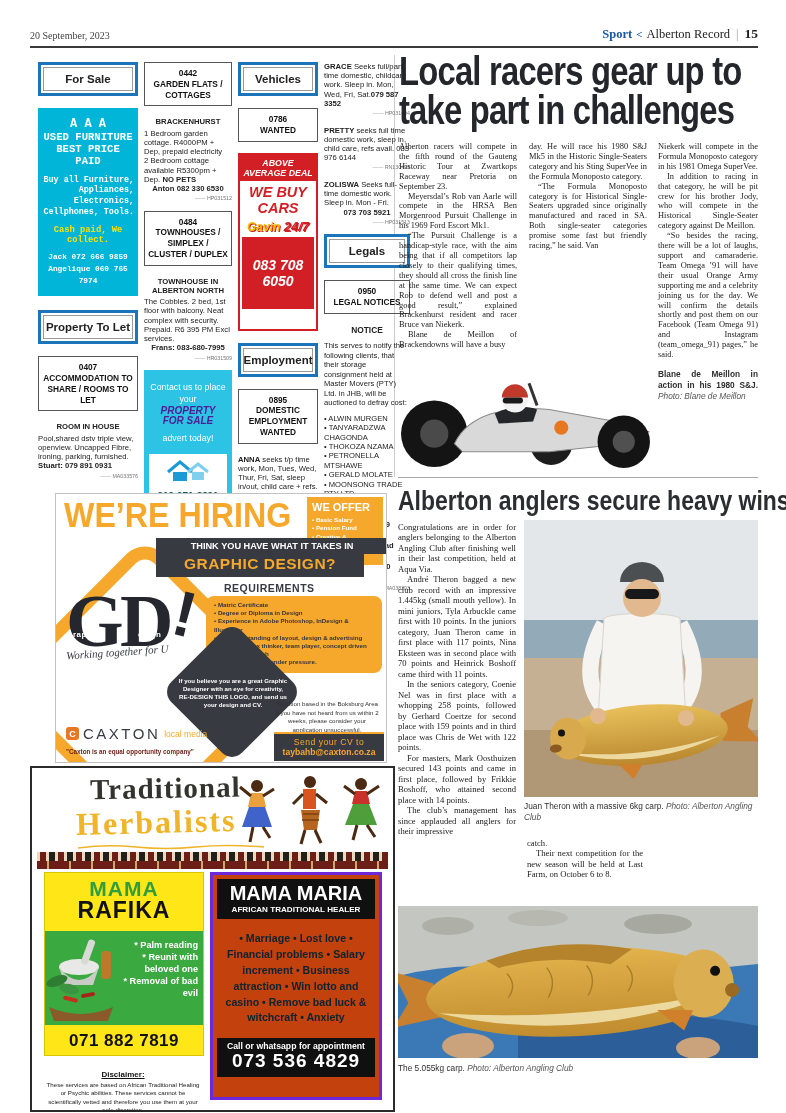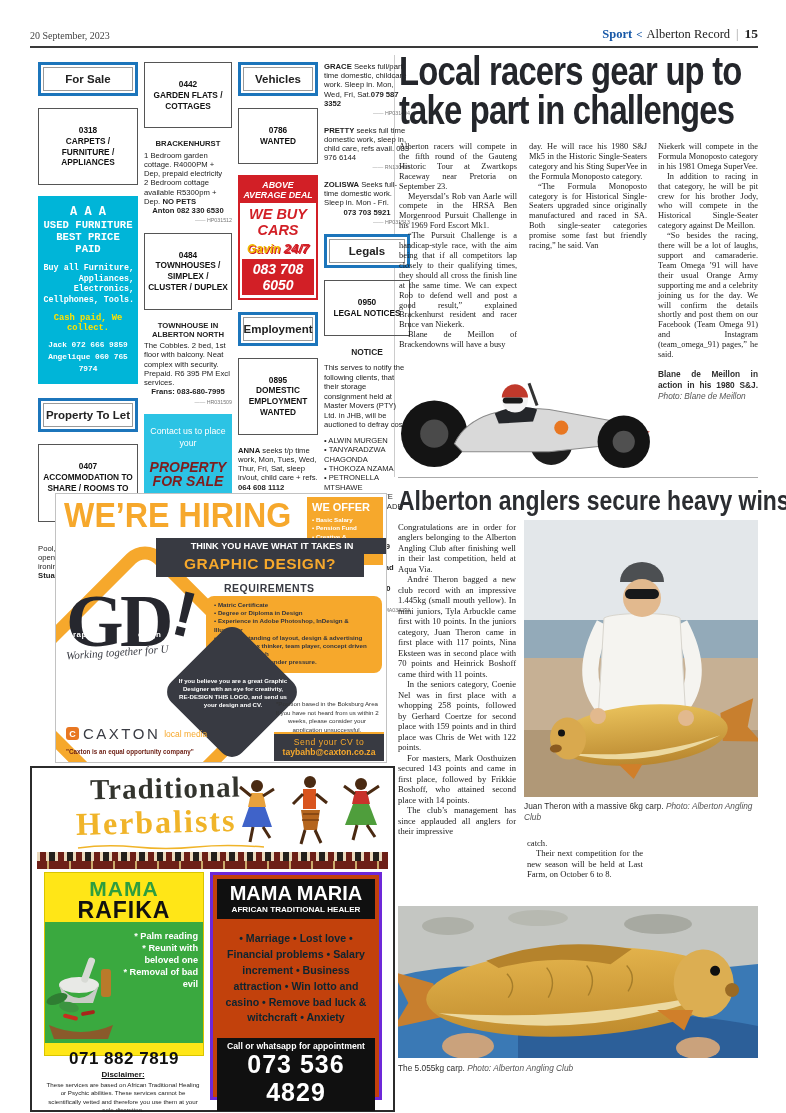--- a/index.html
+++ b/index.html
@@ -17,44 +17,44 @@
   .hdr-rule{position:absolute;left:30px;right:28px;top:46px;border-top:2px solid #3a3a3a;}
   .v-divider{position:absolute;left:394px;top:55px;height:422px;border-left:1px solid #ccc;}
   
   .col{position:absolute;top:62px;}
   .colA{left:38px;width:100px;}
   .colB{left:144px;width:88px;}
   .colC{left:238px;width:80px;}
   .colD{left:324px;width:86px;}
   .cat-h{border:3px solid #1c75bb;box-shadow:inset 0 0 0 2px #fff,inset 0 0 0 3px #9a9a9a;
          padding:8px 2px;text-align:center;font-weight:bold;font-size:11.5px;background:#fff;margin-bottom:12px;}
-  .code-box{border:1px solid #555;padding:16px 2px;text-align:center;font-weight:bold;
+  .code-box{border:1px solid #555;padding:5px 2px;text-align:center;font-weight:bold;
             font-size:8.3px;line-height:1.3;margin-bottom:11px;color:#111;}
   .code-box .code{display:block;}
   .clsfd{font-size:7.7px;line-height:1.2;color:#222;margin-bottom:9px;}
   .clsfd .nm{font-weight:bold;}
   .clsfd .ttl{font-weight:bold;text-align:center;display:block;margin-bottom:2px;}
   .clsfd .ctr{display:block;text-align:center;font-weight:bold;}
   .ref{display:block;text-align:right;font-size:5.3px;color:#777;margin-top:2px;}
   .ref::before{content:"—— ";color:#999;}
   .aaa{background:#00b5d8;color:#fff;text-align:center;padding:9px 4px;font-weight:bold;margin-bottom:14px;font-family:Liberation Mono, monospace;}
   .aaa .l1{font-size:12px;}.aaa .l2,.aaa .l3{font-size:10.6px;line-height:1.15;}
   .aaa .bd{font-size:8.4px;margin-top:7px;line-height:1.3;text-align:right;}
   .aaa .hl{color:#ffe200;font-size:8.8px;margin-top:7px;}
   .aaa .ct{font-size:7.8px;margin-top:7px;line-height:1.5;}
   .red-ad{border:2px solid #d21f26;text-align:center;margin-bottom:12px;background:#fff;}
   .red-ad .banner{background:#d21f26;color:#fff;font-style:italic;font-weight:bold;font-size:8.8px;padding:3px 0;}
   .red-ad .t{color:#d21f26;font-weight:800;font-style:italic;font-size:14.5px;margin:3px 0 1px;}
   .red-ad .b{font-weight:bold;font-style:italic;font-size:8.6px;line-height:1.3;color:#111;}
   .red-ad .gv{color:#f0bb00;font-weight:800;font-style:italic;font-size:12px;text-shadow:1px 1px 0 #d21f26;margin-top:3px;}
   .red-ad .badge{color:#d21f26;font-size:13px;font-weight:800;font-style:italic;}
-  .red-ad .ph{background:#d21f26;color:#fff;font-weight:800;font-style:italic;font-size:14px;padding:2px 0;margin:3px 2px 3px;}
+  .red-ad .ph{background:#d21f26;color:#fff;font-weight:800;font-style:italic;font-size:14px;padding:20px 0;margin:3px 2px 20px;}
   .cyan-ad{background:#2cc3e4;text-align:center;color:#fff;padding:12px 5px 0;margin-top:6px;}
   .cyan-ad .in{font-size:8.8px;line-height:1.35;}
-  .cyan-ad .t1{font-size:14px;font-weight:800;font-style:italic;color:#7f1d1d;line-height:1.05;margin-top:10px;}
+  .cyan-ad .t1{font-size:10px;font-weight:800;font-style:italic;color:#4c1d95;line-height:1.05;margin-top:0;}
   .cyan-ad .out{font-size:8.8px;margin-top:6px;line-height:1.3;}
   .cyan-foot{background:#fff;margin-top:10px;padding:6px 3px 4px;}
   .cyan-foot .ph{font-weight:bold;color:#14555f;font-size:9.8px;margin-top:3px;}
   .cyan-mail{background:#fff;font-size:6.3px;color:#888;padding:2px 0 4px;border-top:1px solid #ddd;}
   .notice{font-size:7.6px;line-height:1.25;}
   .notice .nt{display:block;text-align:center;font-weight:bold;font-size:8.4px;margin-bottom:6px;}
   .notice .names{margin-top:6px;}
   .notice .names span{display:block;}
   .notice .cblock{display:block;text-align:center;font-weight:bold;margin-top:10px;line-height:1.4;}
   
@@ -127,60 +127,56 @@
            font-size:32px;color:#f0b429;letter-spacing:2px;transform:rotate(-1.5deg);}
   .herb-squig{position:absolute;left:44px;top:76px;width:190px;height:6px;}
   .herb-dancers{position:absolute;right:8px;top:2px;width:150px;height:84px;}
   .herb-drums{position:absolute;left:5px;right:5px;top:84px;}
   .strip1{height:9px;background:repeating-linear-gradient(90deg,#ead9bd 0 3px,#6d1f17 3px 9px,#ead9bd 9px 12px,#23201c 12px 18px);}
   .strip2{height:8px;background:repeating-linear-gradient(90deg,#6d1f17 0 10px,#caa96a 10px 12px,#6d1f17 12px 22px);}
   .rafika{position:absolute;left:12px;top:104px;width:158px;height:182px;background:#ffe617;
           border:1px solid #d9c400;text-align:center;}
   .raf-mama{font-size:21px;font-weight:800;color:#2e9e3f;line-height:1;margin-top:5px;letter-spacing:1px;}
   .raf-name{font-size:23px;font-weight:800;color:#111;line-height:1;letter-spacing:1px;}
-  .raf-green{position:relative;background:#3aa93f;margin-top:0;height:121px;}
+  .raf-green{position:relative;background:#3aa93f;margin-top:9px;height:94px;}
   .raf-herbs{position:absolute;left:0;bottom:0;width:72px;height:92px;}
   .raf-services{position:absolute;right:5px;top:9px;width:84px;color:#fff;font-weight:800;font-size:9.2px;
                 text-align:right;line-height:1.3;}
   .raf-phone{font-size:17px;font-weight:800;color:#111;margin-top:6px;letter-spacing:0.5px;}
   .disclaimer{position:absolute;left:12px;top:302px;width:158px;text-align:center;}
   .disc-t{font-size:8px;font-weight:800;text-decoration:underline;color:#111;}
   .disc-b{font-size:6.2px;line-height:1.35;color:#222;margin-top:2px;}
   .maria{position:absolute;left:178px;top:104px;width:172px;height:228px;border:3px solid #6d28d9;
          background:#c2410c;box-sizing:border-box;}
   .maria-head{background:#101010;color:#fff;text-align:center;margin:4px;padding:4px 2px 5px;}
   .maria-name{font-size:20px;font-weight:800;line-height:1.05;}
   .maria-sub{font-size:8.1px;font-weight:bold;margin-top:1px;}
   .maria-body{color:#0d2430;font-size:10.6px;font-weight:bold;text-align:center;padding:8px 6px;line-height:1.5;}
   .maria-foot{background:#101010;color:#fff;text-align:center;margin:4px;padding:3px 2px 5px;}
   .maria-cta{font-size:8.7px;font-weight:bold;}
-  .maria-phone{font-size:25px;font-weight:800;letter-spacing:1px;line-height:1.1;}
+  .maria-phone{font-size:19px;font-weight:800;letter-spacing:1px;line-height:1.1;}
 </style>
 </head>
 <body>
 
 <div class="page">
 
   <div class="hdr-date">20 September, 2023</div>
   <div class="hdr-right">
     <span class="hdr-sport">Sport</span>
     <span class="hdr-arrow">&lt;</span>
     <span class="hdr-mast">Alberton Record</span>
     <span class="hdr-bar">|</span>
     <span class="hdr-page">15</span>
   </div>
   <div class="hdr-rule"></div>
   <div class="v-divider"></div>
 
   <div class="col colA">
     <div class="cat-h">For Sale</div>
-    <div class="code-box">
-      <span class="code">0318</span>
-      <span>CARPETS / FURNITURE / APPLIANCES</span>
-    </div>
     <div class="aaa">
       <div class="l1">A A A</div>
       <div class="l2">USED FURNITURE</div>
       <div class="l3">BEST PRICE PAID</div>
       <div class="bd">Buy all Furniture, Appliances, Electronics, Cellphones, Tools.</div>
       <div class="hl">Cash paid, We collect.</div>
       <div class="ct">
         <div>Jack 072 666 9859</div>
         <div>Angelique 060 765 7974</div>
       </div>

